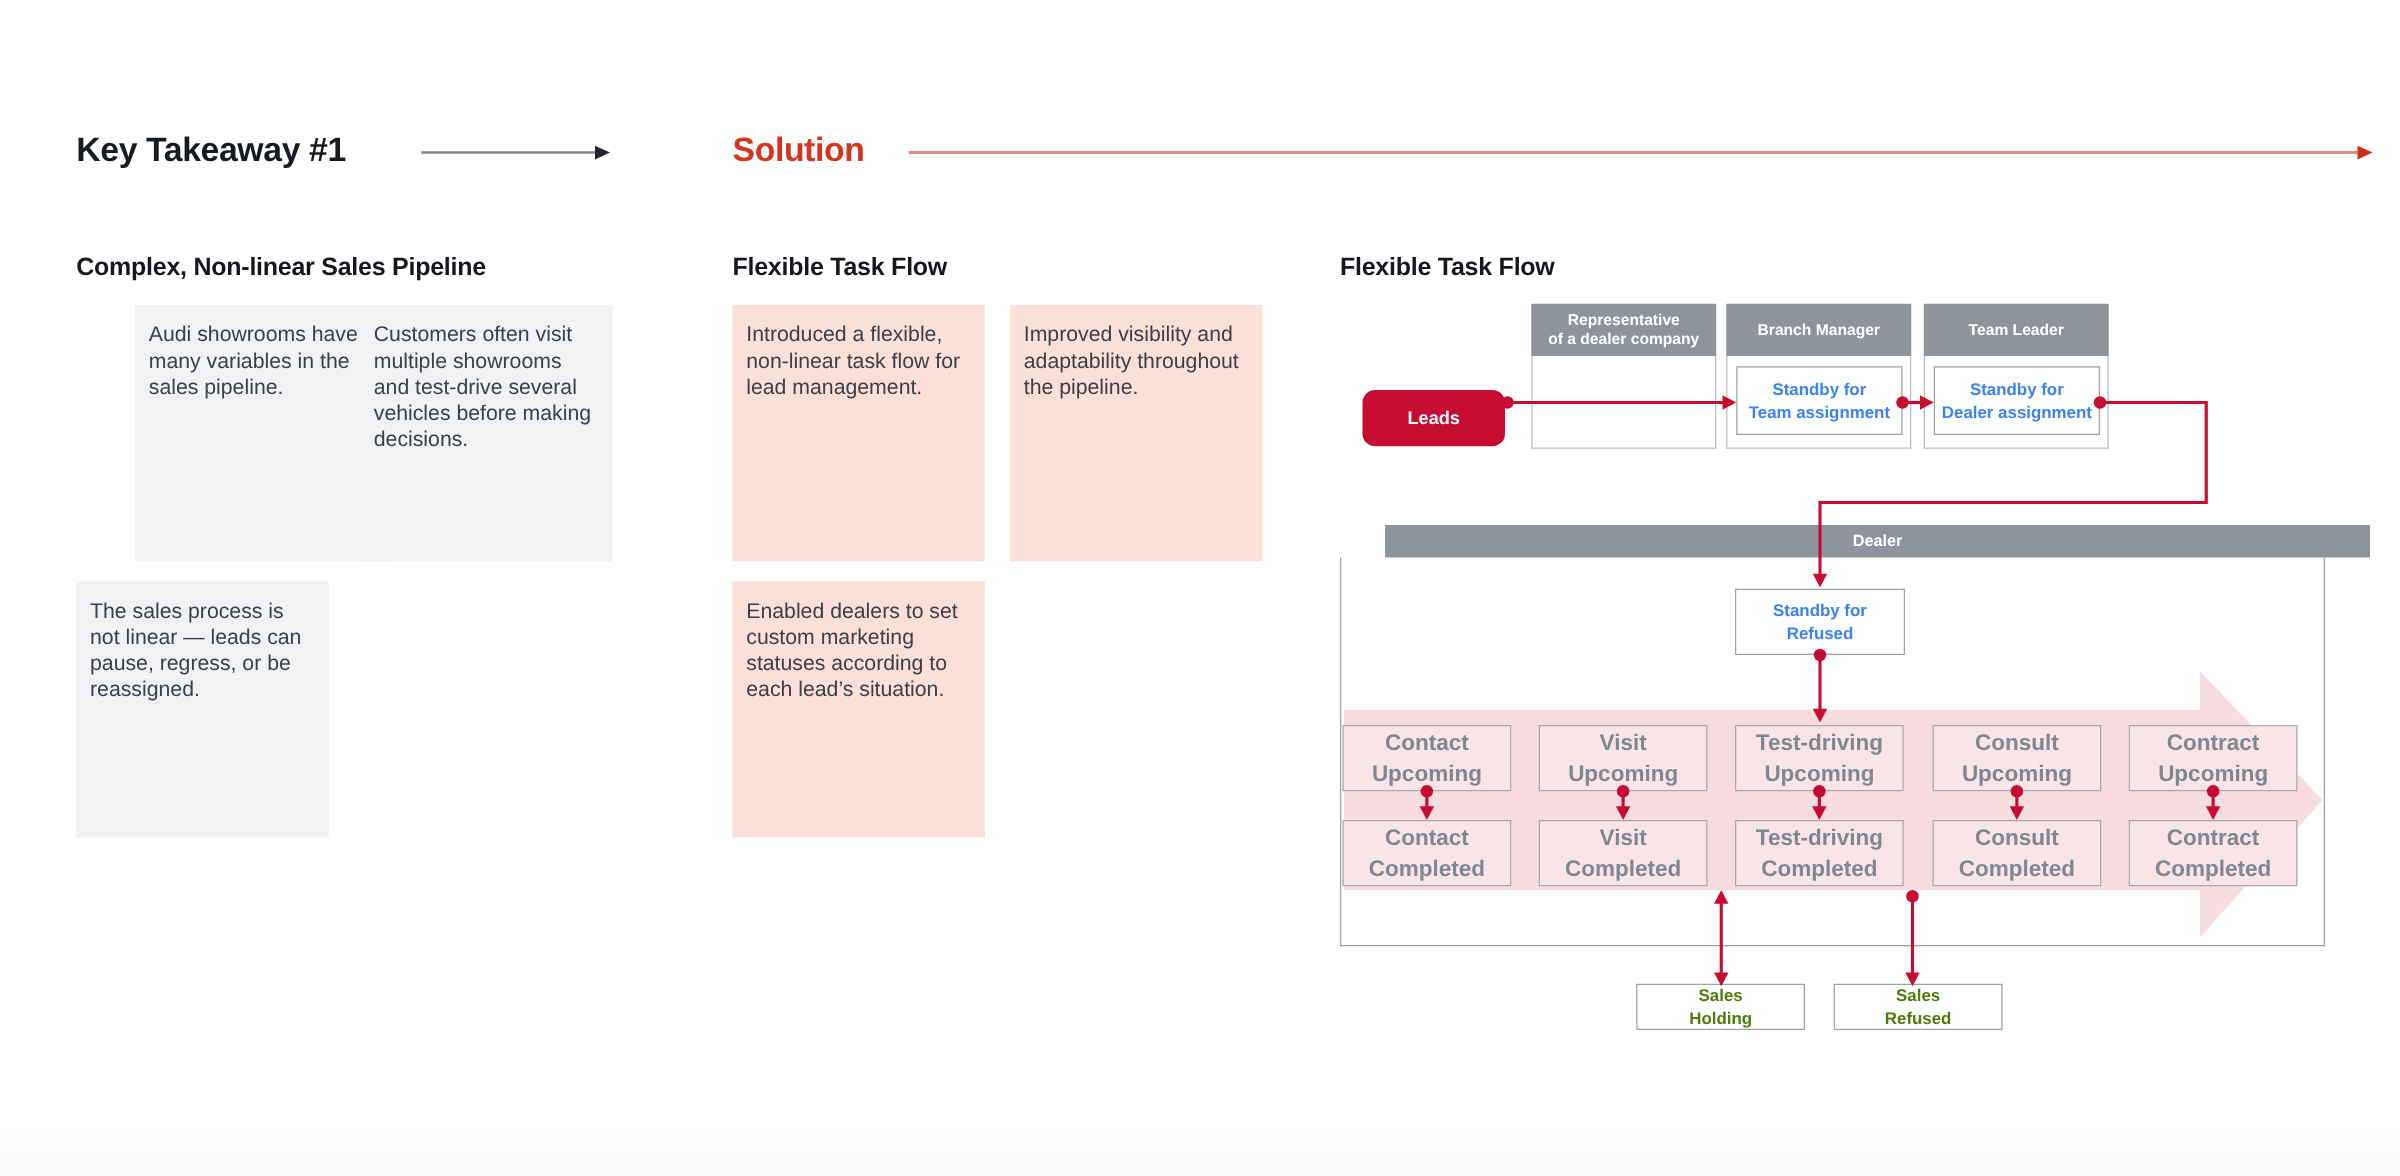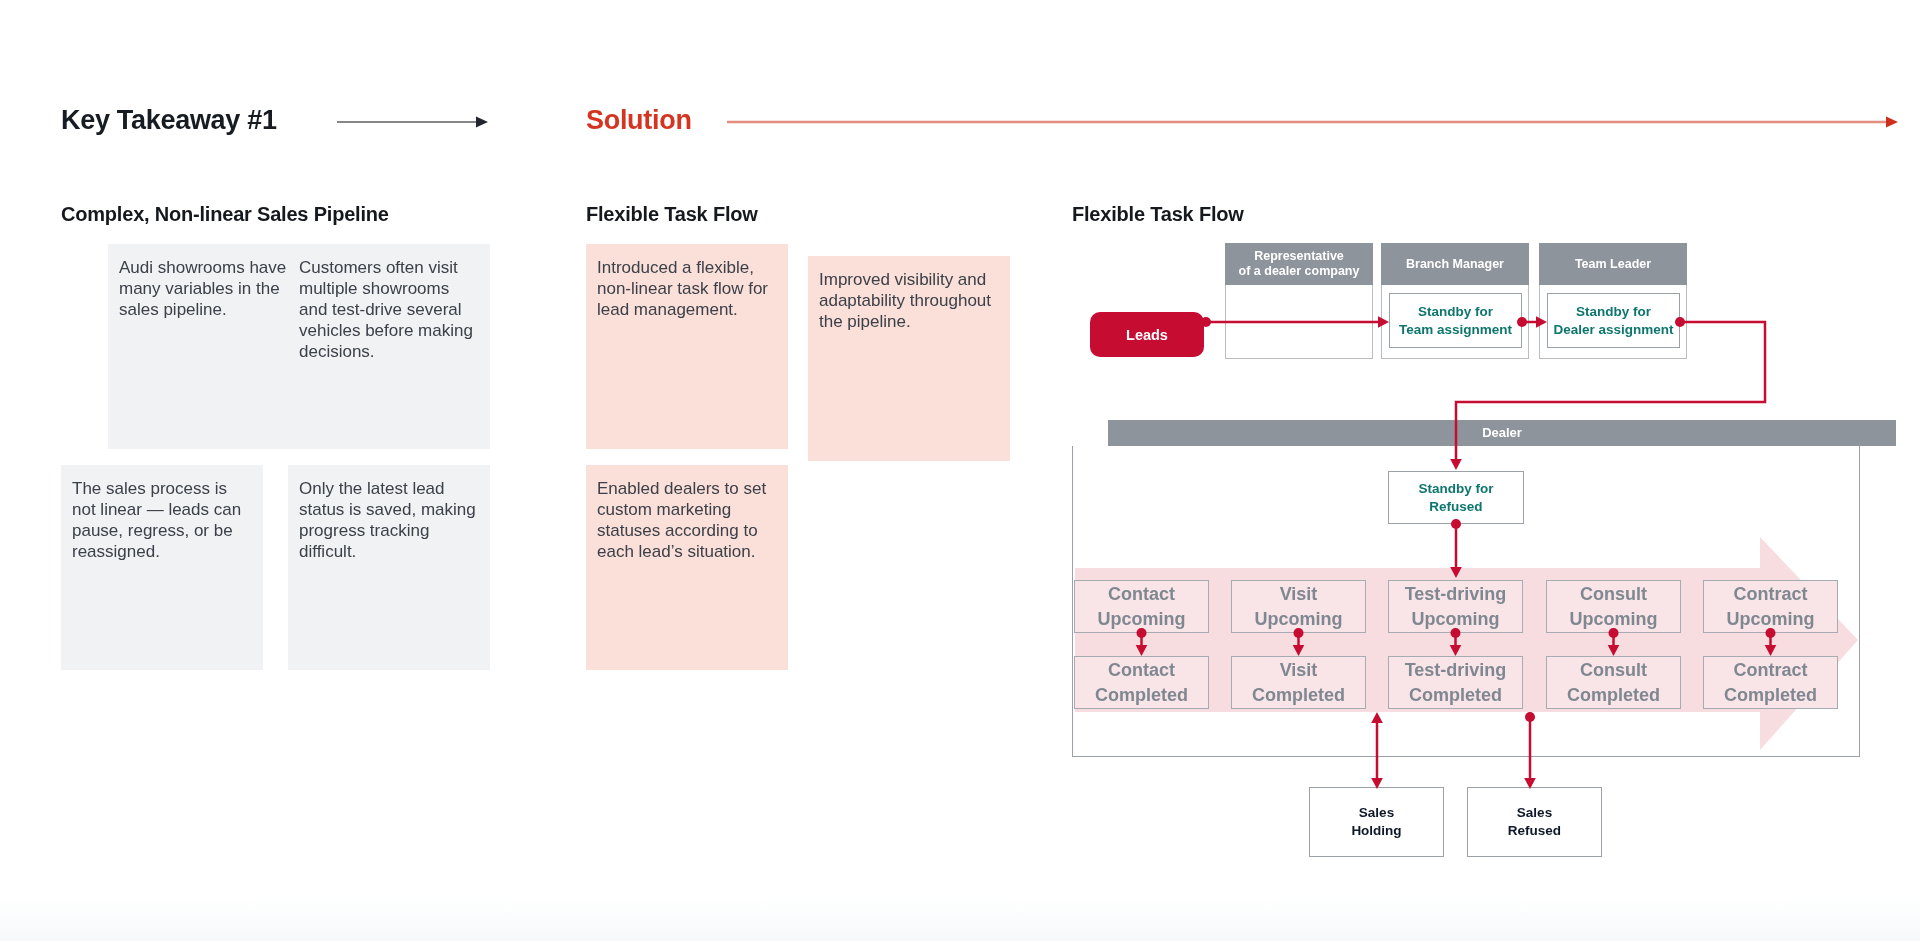--- a/index.html
+++ b/index.html
@@ -37,25 +37,25 @@
 
   .leads{
     width:114px;height:45px;background:#c60c30;border-radius:10px;
     color:#ffffff;font-size:14.5px;font-weight:bold;
     display:flex;align-items:center;justify-content:center;
   }
 
   .gbox{
     box-sizing:border-box;background:#ffffff;border:1px solid #9ba1a8;
     display:flex;flex-direction:column;align-items:center;justify-content:center;
-    text-align:center;font-size:13.5px;font-weight:bold;color:#0f766e;line-height:1.3;
+    text-align:center;font-size:13.5px;font-weight:bold;color:#3b82f6;line-height:1.3;
   }
   .standby{width:133px;height:55px;}
   .progress{width:136px;height:53px;}
-  .outcome{width:135px;height:70px;color:#0f172a;}
+  .outcome{width:135px;height:37px;color:#4d7c0f;}
 
   .dealer-bar{
     width:788px;height:26px;background:#8e949b;color:#ffffff;
     font-size:13px;font-weight:bold;text-align:center;line-height:26px;
   }
   .dealer-body{width:788px;height:311px;box-sizing:border-box;
     border:1px solid #9aa0a7;border-top:none;}
 
   .pink-arrow{
     width:783px;height:213px;background:#f7dce0;
@@ -74,25 +74,24 @@
 
 <div class="page">
 
   <div class="abs title" style="left:61px;top:105px;">Key Takeaway #1</div>
   <div class="abs title red" style="left:586px;top:105px;">Solution</div>
 
   <div class="abs h2" style="left:61px;top:203px;">Complex, Non-linear Sales Pipeline</div>
   <div class="abs card gray" style="left:61px;top:244px;margin-left:47px;">Audi showrooms have many variables in the sales pipeline.</div>
   <div class="abs card gray" style="left:288px;top:244px;">Customers often visit multiple showrooms and test-drive several vehicles before making decisions.</div>
   <div class="abs card gray" style="left:61px;top:465px;">The sales process is not linear — leads can pause, regress, or be reassigned.</div>
-  <div class="abs card gray" style="left:288px;top:465px;">Only the latest lead status is saved, making progress tracking difficult.</div>
 
   <div class="abs h2" style="left:586px;top:203px;">Flexible Task Flow</div>
   <div class="abs card pink" style="left:586px;top:244px;">Introduced a flexible, non-linear task flow for lead management.</div>
-  <div class="abs card pink" style="left:808px;top:256px;">Improved visibility and adaptability throughout the pipeline.</div>
+  <div class="abs card pink" style="left:808px;top:244px;">Improved visibility and adaptability throughout the pipeline.</div>
   <div class="abs card pink" style="left:586px;top:465px;">Enabled dealers to set custom marketing statuses according to each lead’s situation.</div>
 
   <div class="abs h2" style="left:1072px;top:203px;">Flexible Task Flow</div>
 
   <div class="abs role-col" style="left:1225px;top:243px;">
     <div class="role-head">
       <span>Representative</span>
       <span>of a dealer company</span>
     </div>
     <div class="role-body"></div>

